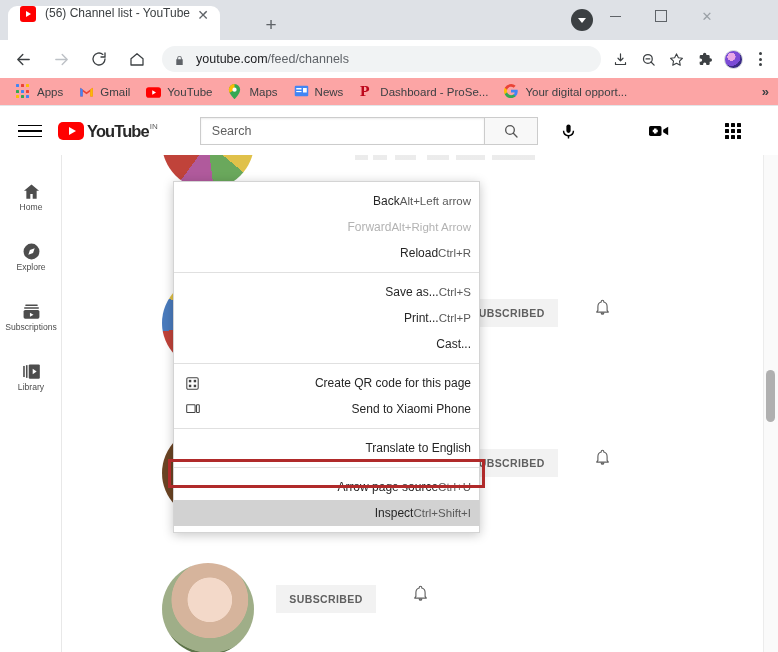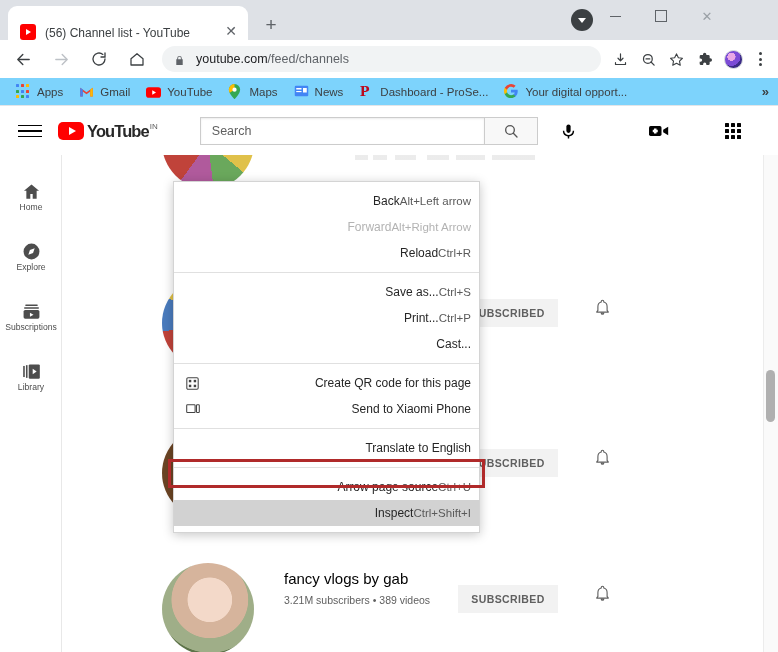--- a/index.html
+++ b/index.html
@@ -10,23 +10,23 @@
     background: #ffffff;
   }
   #app { position: relative; width: 778px; height: 652px; }
 
   
   .tabstrip {
     position: absolute; left: 0; top: 0; width: 778px; height: 40px;
     background: #dee1e6;
   }
   .tab {
-    position: absolute; left: 8px; top: 6px; width: 240px; height: 34px;
+    position: absolute; left: 8px; top: 6px; width: 212px; height: 34px;
     background: #ffffff; border-radius: 9px 9px 0 0;
-    display: flex; align-items: flex-end; padding: 0 8px 0 12px;
+    display: flex; align-items: flex-start; padding: 0 8px 0 12px;
   }
   .tab-favicon {
     width: 16px; height: 16px; background: #ff0000; border-radius: 3px;
     display: flex; align-items: center; justify-content: center; flex: 0 0 auto;
   }
   .tab-favicon::after {
     content: ""; width: 0; height: 0;
     border-left: 5px solid #fff;
     border-top: 3.5px solid transparent;
     border-bottom: 3.5px solid transparent;
@@ -102,21 +102,21 @@
   .tb-dots {
     width: 24px; height: 24px; flex: 0 0 auto; margin-right: 6px;
     display: flex; flex-direction: column; align-items: center;
     justify-content: center; gap: 2.5px;
   }
   .tb-dots i { width: 3px; height: 3px; border-radius: 50%; background: #3c4043; display:block; }
 
   
   .bookmarks {
     position: absolute; left: 0; top: 78px; width: 778px; height: 28px;
-    background: #7dd3fc; display: flex; align-items: center;
+    background: #fca5a5; display: flex; align-items: center;
     border-bottom: 1px solid #e3e5e8;
   }
   .bm {
     display: flex; align-items: center; height: 22px;
     padding: 0 7px; margin-left: 2px; border-radius: 4px; flex: 0 0 auto;
   }
   .bm:first-child { margin-left: 9px; }
   .bm-label { font-size: 11.5px; color: #3c4043; margin-left: 6px; white-space: nowrap; }
   .bm-ico { width: 15px; height: 15px; flex: 0 0 auto; display:block; }
   .bm-overflow {
@@ -517,25 +517,20 @@
       <div class="ch-bell">
         <svg width="17" height="17" viewBox="0 0 24 24" fill="none" stroke="currentColor" stroke-width="1.6">
             <path d="M12 21.5a1.8 1.8 0 0 0 1.8-1.8h-3.6a1.8 1.8 0 0 0 1.8 1.8z"></path>
             <path d="M18.5 16.2v-5.4c0-3.2-1.8-5.8-4.7-6.5v-.7a1.8 1.8 0 0 0-3.6 0v.7c-2.9.7-4.7 3.3-4.7 6.5v5.4l-1.5 1.6v.8h16v-.8z"></path>
           </svg>
       </div>
     </div>
 
     <div class="ch-row" style="top:408px">
       <div class="ch-avatar avatar-c"></div>
-      <div class="ch-info">
-        <div class="ch-name">fancy vlogs by gab</div>
-        <div class="ch-meta">3.21M subscribers • 389 videos</div>
-        <div class="ch-desc"></div>
-      </div>
       <div class="ch-sub-btn">SUBSCRIBED</div>
       <div class="ch-bell">
         <svg width="17" height="17" viewBox="0 0 24 24" fill="none" stroke="currentColor" stroke-width="1.6">
             <path d="M12 21.5a1.8 1.8 0 0 0 1.8-1.8h-3.6a1.8 1.8 0 0 0 1.8 1.8z"></path>
             <path d="M18.5 16.2v-5.4c0-3.2-1.8-5.8-4.7-6.5v-.7a1.8 1.8 0 0 0-3.6 0v.7c-2.9.7-4.7 3.3-4.7 6.5v5.4l-1.5 1.6v.8h16v-.8z"></path>
           </svg>
       </div>
     </div>
   </div>
 

